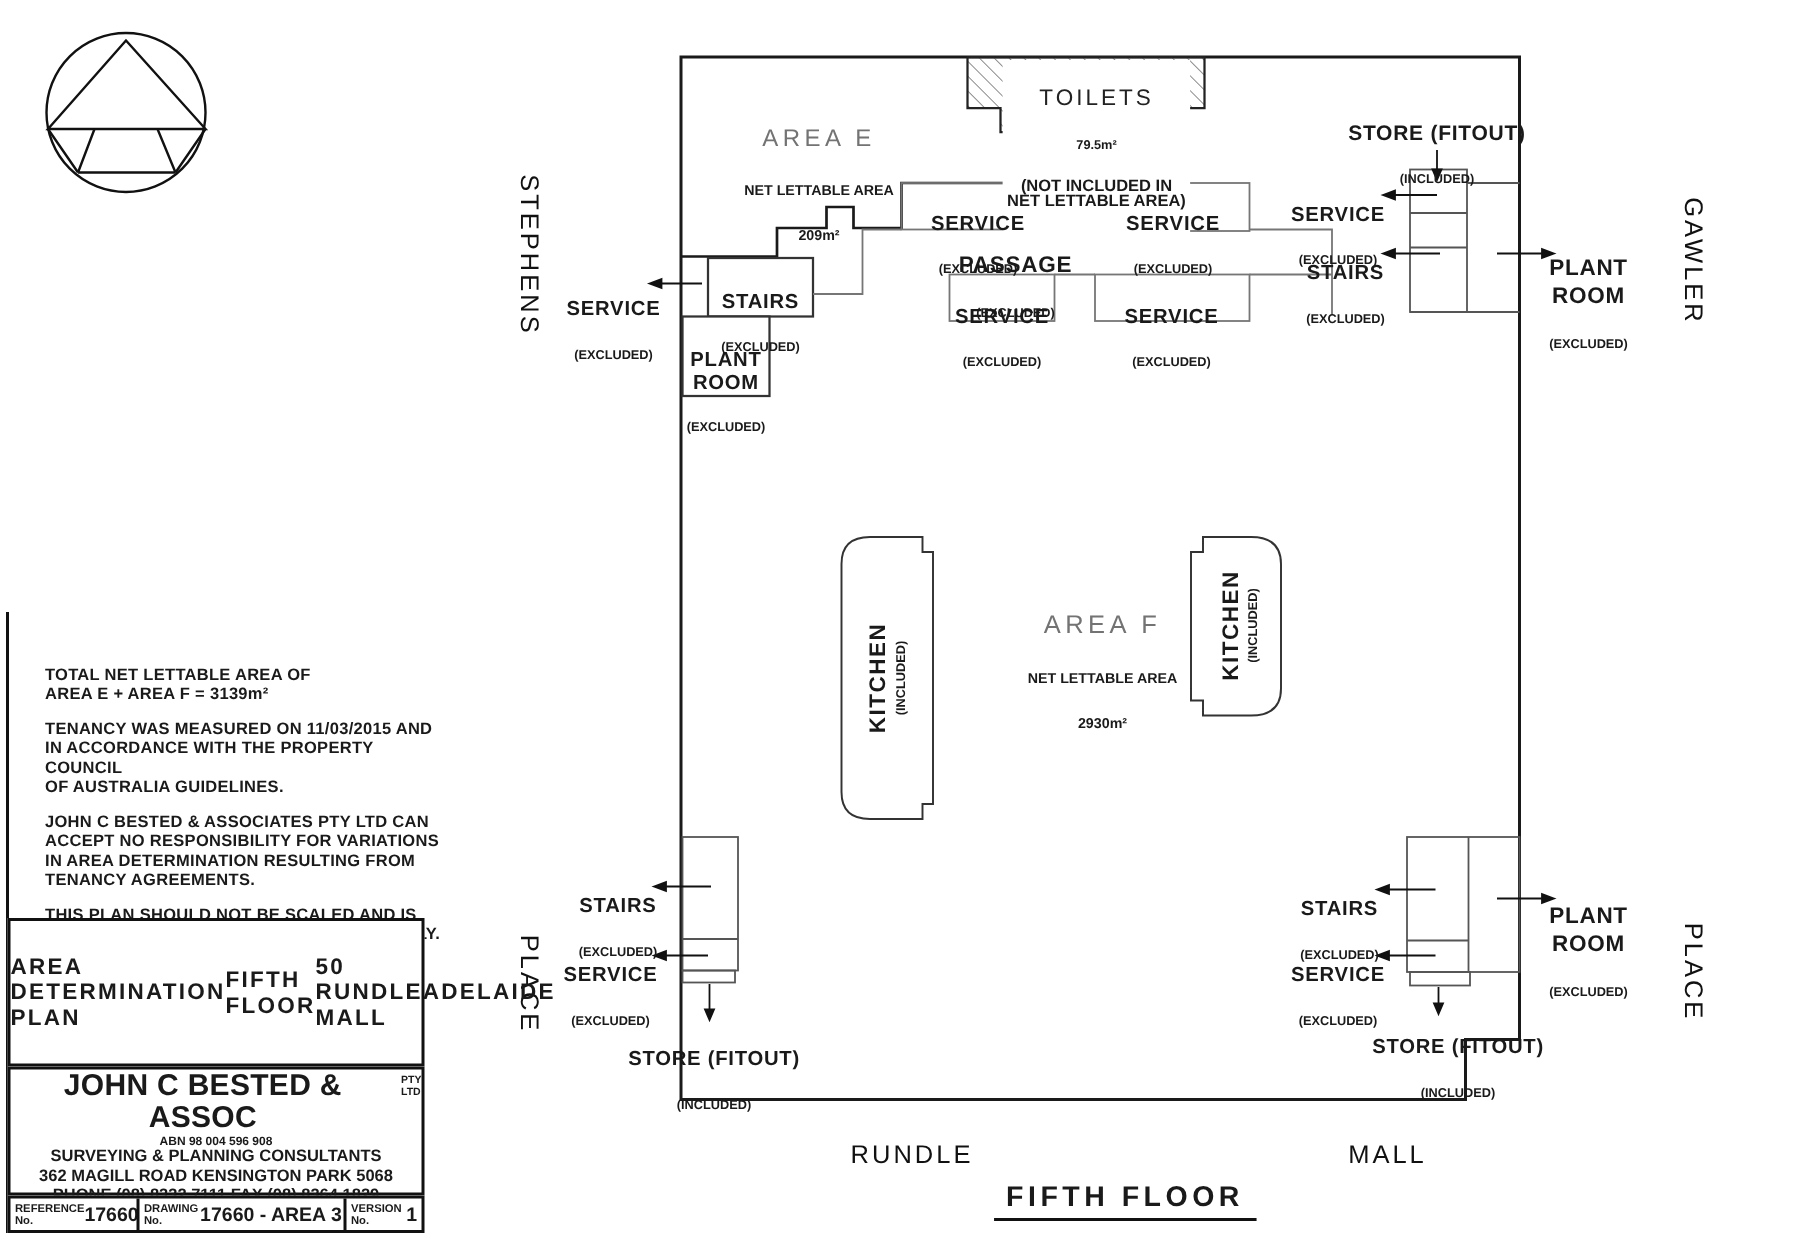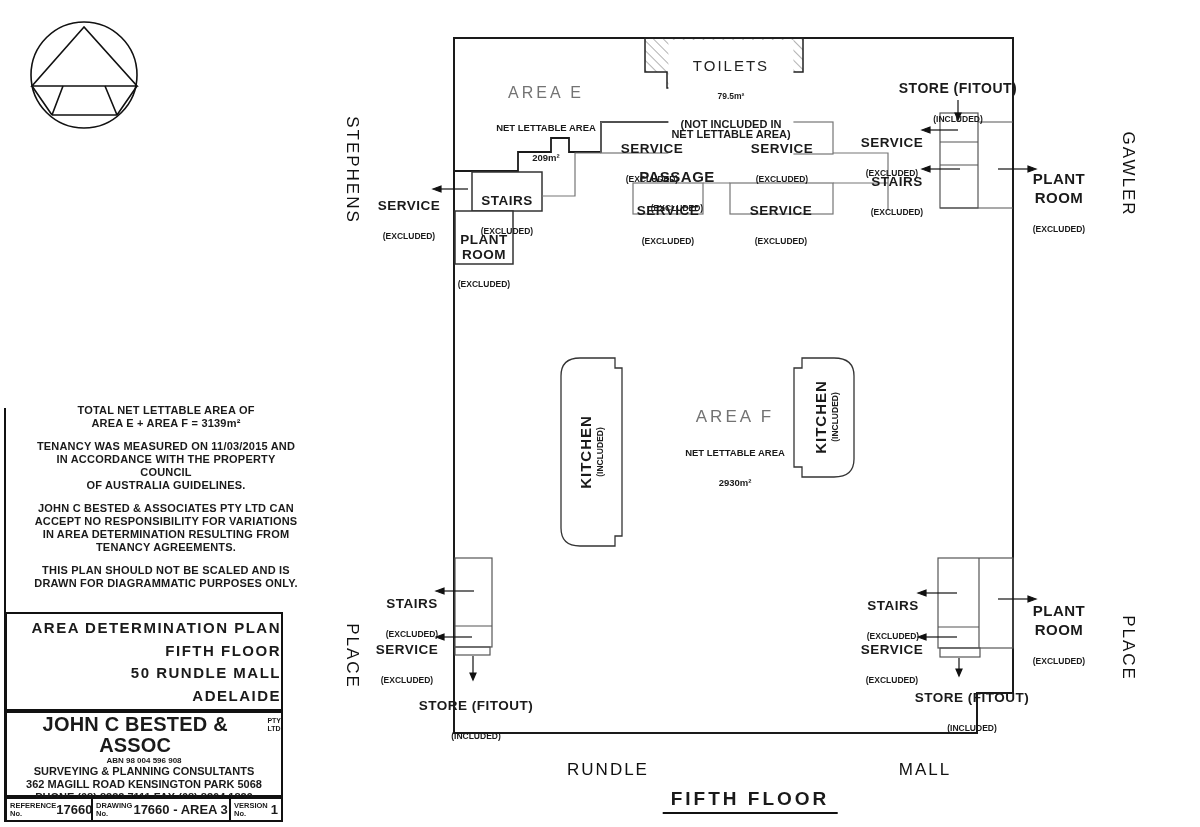--- a/index.html
+++ b/index.html
@@ -17,26 +17,26 @@
   .toilets-name{font-size:15px;font-weight:400;letter-spacing:2px;color:#222;}
   .toilets-val{font-size:8.5px;font-weight:700;}
   .toilets-note{font-size:11px;font-weight:700;line-height:10px;}
   .street{position:absolute;transform:translate(-50%,-50%) rotate(90deg);font-size:17px;
           letter-spacing:2px;font-weight:400;white-space:nowrap;color:#111;}
   .street-h{position:absolute;transform:translateX(-50%);font-size:17px;letter-spacing:2px;font-weight:400;color:#111;}
   .kitchen{position:absolute;transform:translate(-50%,-50%) rotate(-90deg);text-align:center;}
   .kitchen .room-main{font-size:15px;letter-spacing:1px;}
   .floor-title{position:absolute;transform:translateX(-50%);font-size:19px;font-weight:700;
                letter-spacing:3px;border-bottom:2px solid #111;padding:0 8px 2px 8px;}
-  .notes{position:absolute;left:30px;top:404px;width:272px;font-size:11px;font-weight:700;
-         line-height:13px;letter-spacing:.2px;text-align:center;}
+  .notes{position:absolute;left:30px;top:444px;width:272px;font-size:11px;font-weight:700;
+         line-height:13px;letter-spacing:.2px;}
   .notes p{margin:0 0 10px 0;white-space:pre-line;}
   .box{position:absolute;border:2px solid #111;background:#fff;box-sizing:border-box;}
-  .title-box{left:5px;top:612px;width:278px;height:99px;display:flex;flex-direction:column;
-             justify-content:space-evenly;align-items:flex-end;font-size:15px;font-weight:600;letter-spacing:1.5px;}
+  .title-box{left:5px;top:612px;width:278px;height:99px;display:flex;flex-direction:row;
+             justify-content:space-evenly;align-items:center;font-size:15px;font-weight:600;letter-spacing:1.5px;}
   .company-box{left:5px;top:711px;width:278px;height:86px;text-align:center;}
   .company-name-row{display:flex;justify-content:center;align-items:flex-start;margin-top:1px;}
   .company-name{font-size:20px;font-weight:700;letter-spacing:.2px;line-height:21px;}
   .company-suffix{font-size:7px;font-weight:700;line-height:7.5px;white-space:pre-line;text-align:left;margin-left:4px;margin-top:3px;}
   .company-abn{font-size:8px;font-weight:600;line-height:9px;}
   .company-line{font-size:11px;font-weight:600;line-height:13px;}
   .ref-strip{left:5px;top:797px;width:278px;height:25px;display:flex;flex-direction:row;align-items:stretch;}
   .ref-cell{display:flex;align-items:center;box-sizing:border-box;}
   .ref-cell + .ref-cell{border-left:2px solid #111;}
   .ref-lab{font-size:7.5px;font-weight:700;line-height:8px;white-space:pre-line;padding-left:3px;text-align:left;}

